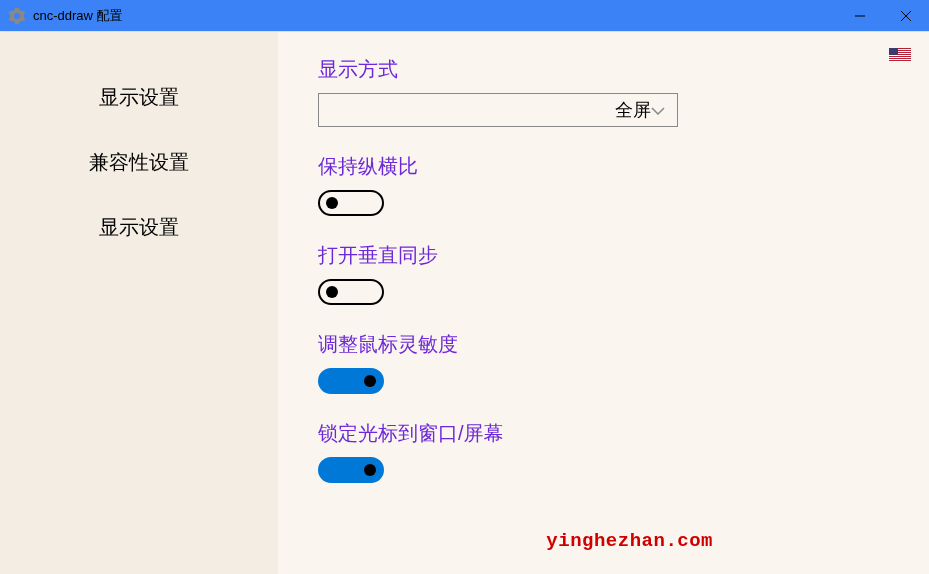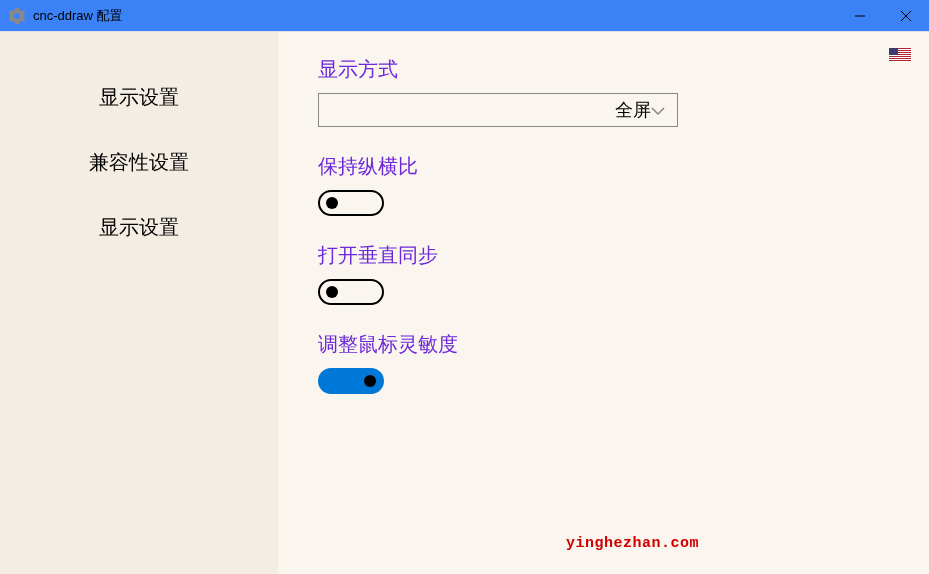--- a/index.html
+++ b/index.html
@@ -114,22 +114,22 @@
       border-radius: 50%;
       position: absolute;
       top: 50%;
       transform: translateY(-50%);
     }
     .toggle.off .knob { left: 6px; }
     .toggle.on .knob { right: 6px; left: auto; }
     .watermark {
       position: absolute;
       bottom: 22px;
-      right: 230px;
-      font-size: 15px;
+      right: 216px;
+      font-size: 19px;
       font-weight: bold;
       color: #d00000;
       font-family: "Courier New", monospace;
       letter-spacing: 0.5px;
     }
   </style>
 </head>
 <body>
 
 <div class="titlebar">
@@ -209,16 +209,22 @@
       </div>
     </div>
 
     <div class="field-group">
       <div class="field-label">调整鼠标灵敏度</div>
       <div class="toggle on">
         <div class="knob"></div>
       </div>
     </div>
 
+    <div class="field-group">
+      <div class="field-label">锁定光标到窗口/屏幕</div>
+      <div class="toggle on">
+        <div class="knob"></div>
+      </div>
+    </div>
 
     <div class="watermark">yinghezhan.com</div>
   </div>
 </div>
 
 </body></html>

